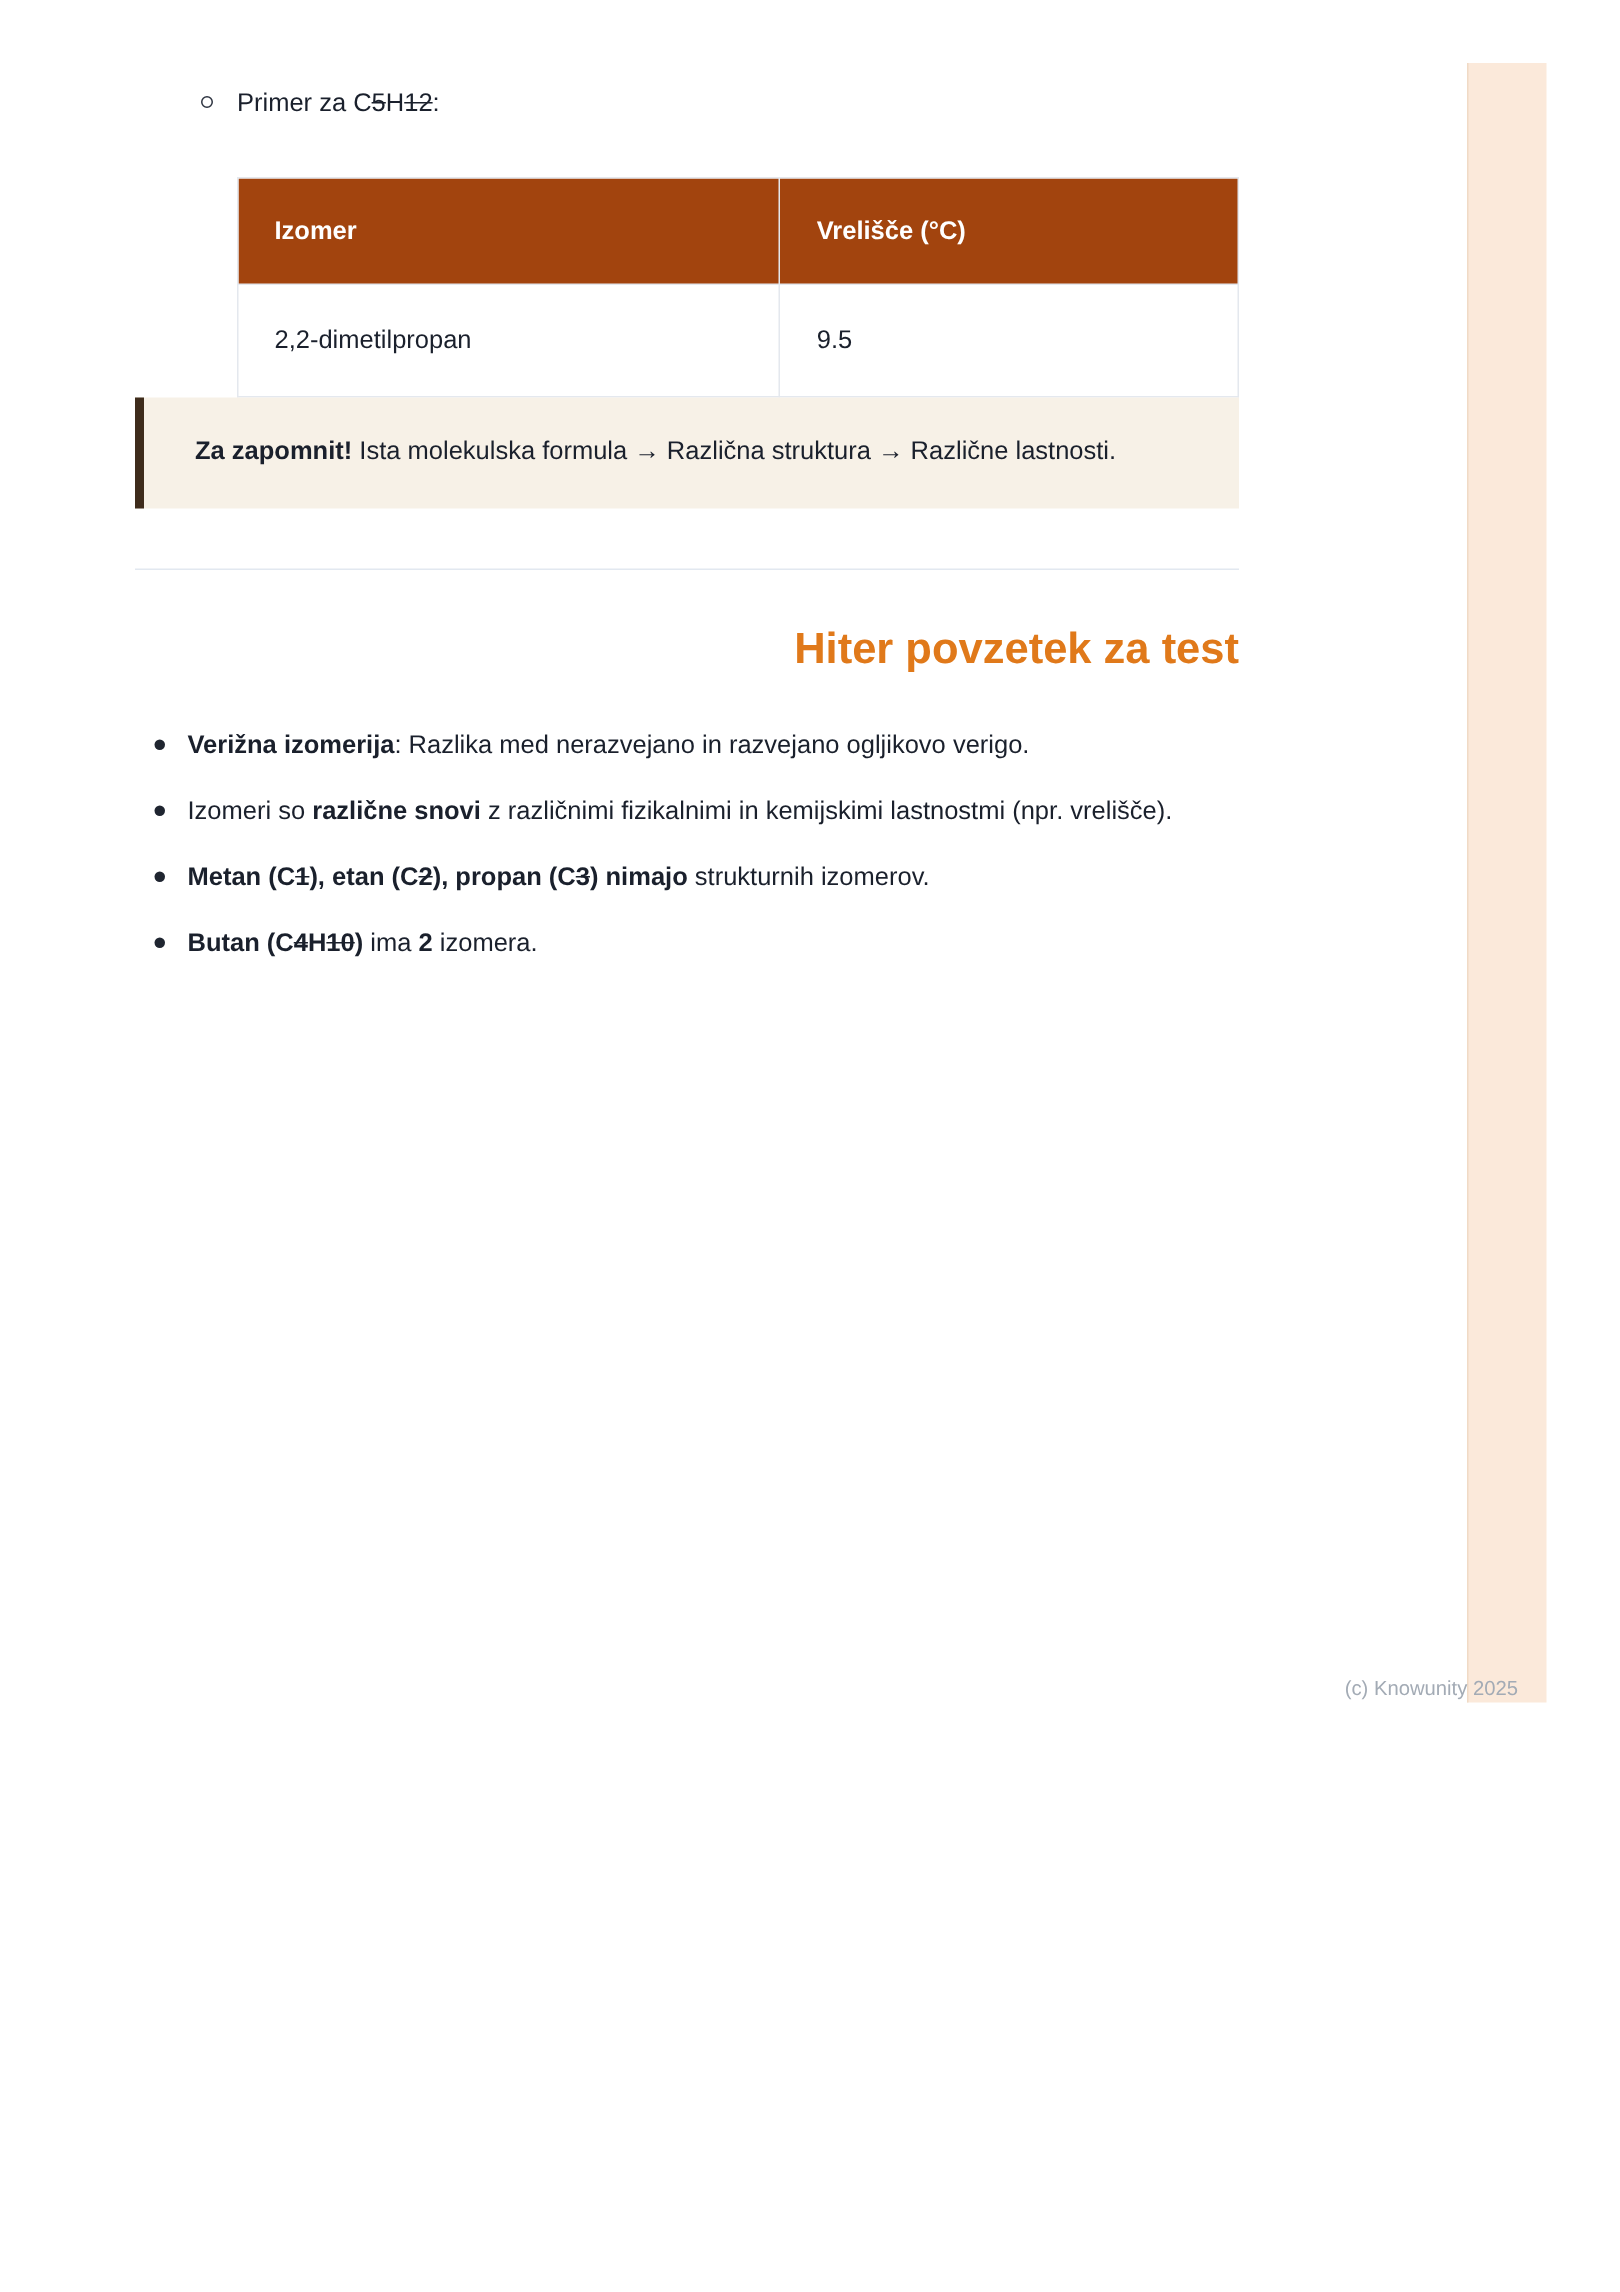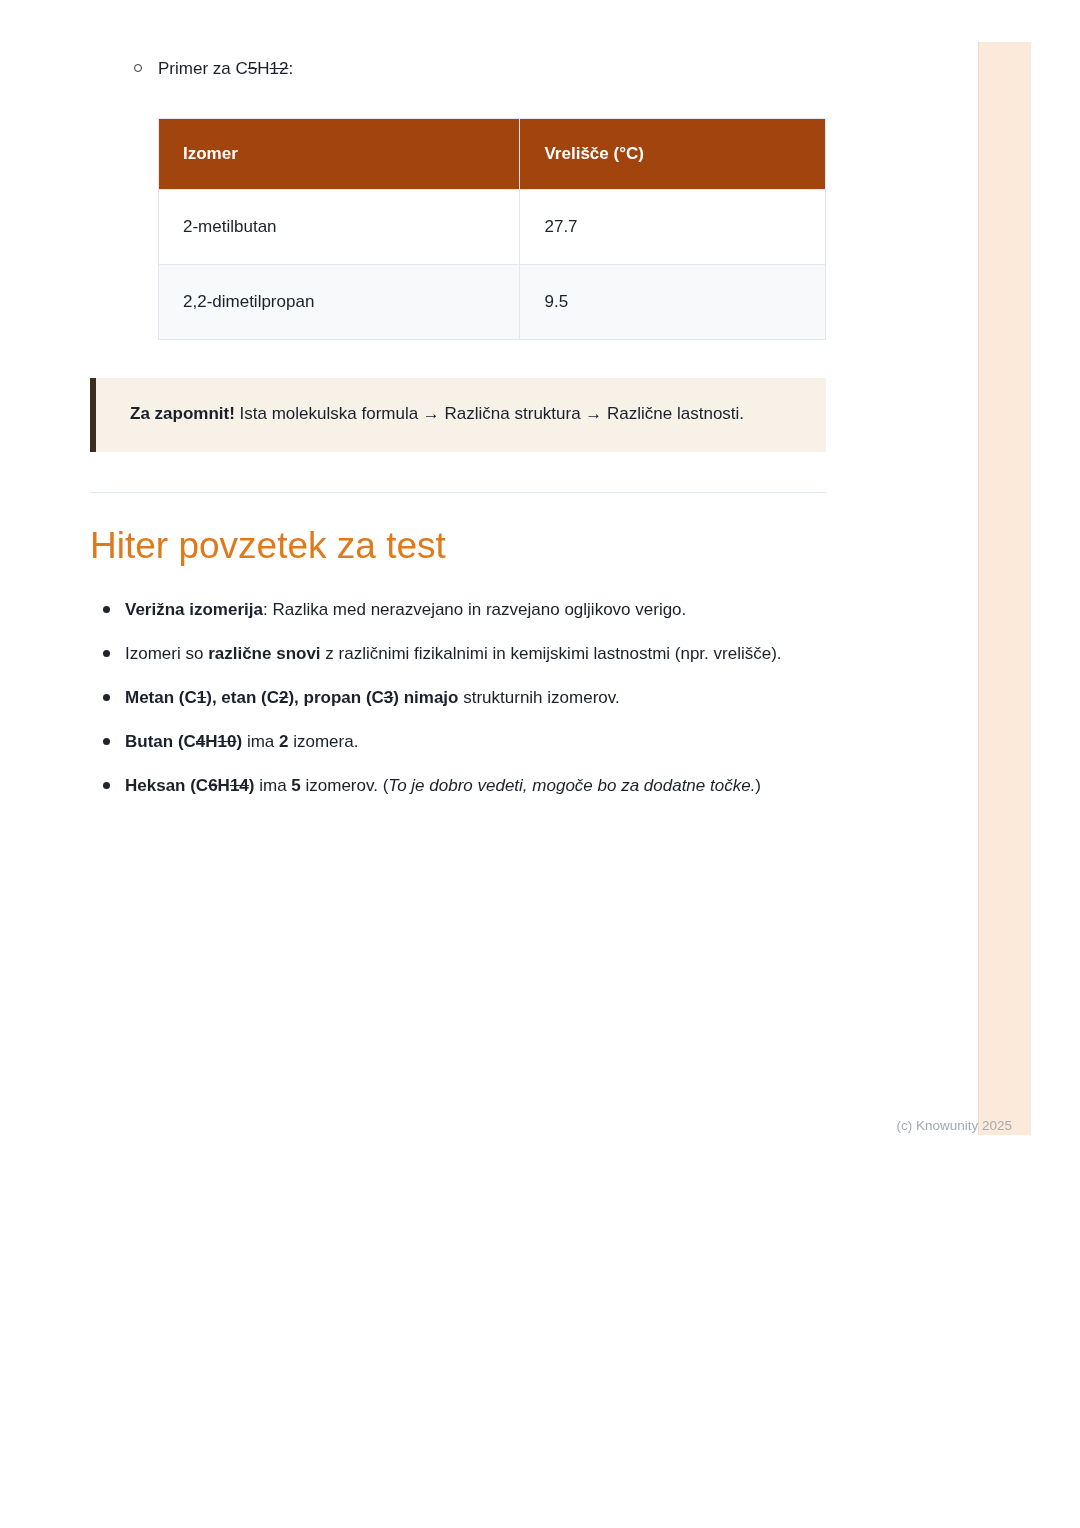--- a/index.html
+++ b/index.html
@@ -77,41 +77,41 @@
     background: #ffffff;
   }
   table.isomer-table col.c1 { width: 362px; }
   table.isomer-table col.c2 { width: 306px; }
   table.isomer-table tbody tr:nth-child(even) td {
     background: var(--row-alt, #f7f9fb);
   }
 
   
   .callout {
-    margin-top: 38px;
     width: 736px;
     background: var(--callout-bg, #f7f1e7);
     border-left: 6px solid var(--callout-border, #3e2c1c);
     padding: 19px 28px 21px 34px;
     line-height: 34px;
   }
 
   .divider {
     border: none;
     border-top: 1px solid var(--divider, #e2e8f0);
     margin-top: 40px;
     width: 736px;
   }
 
   h2.section-heading {
     margin-top: 34px;
-    font-size: 37px;
+    font-size: 29px;
     line-height: 38px;
-    font-weight: 400;
+    font-weight: 700;
     color: var(--accent-orange, #e0791a);
+    text-align: right;
   }
 
   ul.summary-list {
     margin-top: 28px;
     list-style: none;
   }
   ul.summary-list li {
     position: relative;
     padding-left: 35px;
     line-height: 33px;
@@ -161,43 +161,38 @@
         <col class="c2">
       </colgroup>
       <thead>
         <tr>
           <th>Izomer</th>
           <th>Vrelišče (°C)</th>
         </tr>
       </thead>
       <tbody>
         <tr>
-          <td>2-metilbutan</td>
-          <td>27.7</td>
-        </tr>
-        <tr>
           <td>2,2-dimetilpropan</td>
           <td>9.5</td>
         </tr>
       </tbody>
     </table>
 
     <div class="callout">
       <span><span class="b">Za zapomnit!</span><span> Ista molekulska formula → Različna struktura → Različne lastnosti.</span></span>
     </div>
 
     <hr class="divider">
 
     <h2 class="section-heading">Hiter povzetek za test</h2>
 
     <ul class="summary-list">
       <li><span class="b">Verižna izomerija</span><span>: Razlika med nerazvejano in razvejano ogljikovo verigo.</span></li>
       <li><span>Izomeri so </span><span class="b">različne snovi</span><span> z različnimi fizikalnimi in kemijskimi lastnostmi (npr. vrelišče).</span></li>
       <li><span class="b">Metan (C</span><span class="b st">1</span><span class="b">), etan (C</span><span class="b st">2</span><span class="b">), propan (C</span><span class="b st">3</span><span class="b">) nimajo</span><span> strukturnih izomerov.</span></li>
       <li><span class="b">Butan (C</span><span class="b st">4</span><span class="b">H</span><span class="b st">10</span><span class="b">)</span><span> ima </span><span class="b">2</span><span> izomera.</span></li>
-      <li><span class="b">Heksan (C</span><span class="b st">6</span><span class="b">H</span><span class="b st">14</span><span class="b">)</span><span> ima </span><span class="b">5</span><span> izomerov. (</span><span class="i">To je dobro vedeti, mogoče bo za dodatne točke.</span><span>)</span></li>
     </ul>
 
   </div>
 
   <div class="footer">(c) Knowunity 2025</div>
 
 </div>
 
 </body></html>

